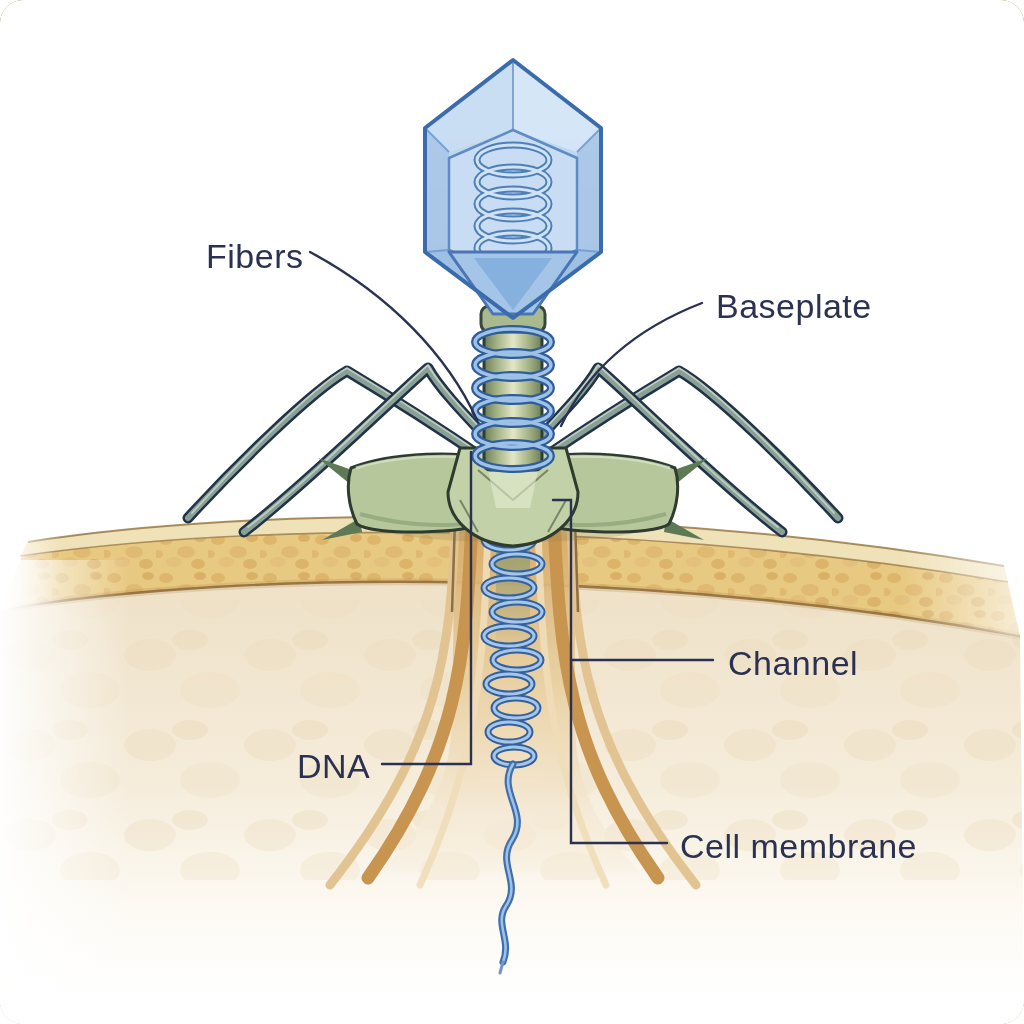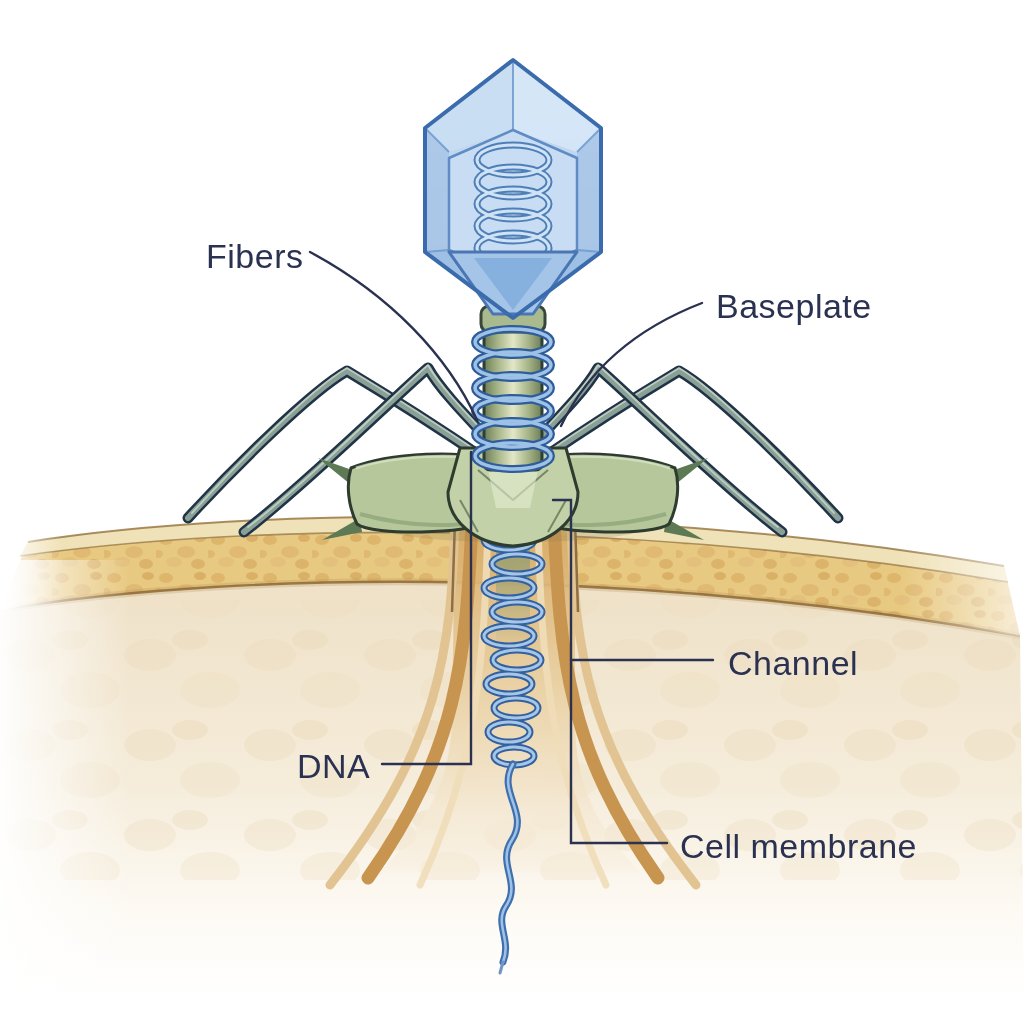--- a/index.html
+++ b/index.html
@@ -1,16 +1,16 @@
 <!DOCTYPE html>
 <html><head>
 <meta charset="utf-8">
 <style>
   html, body { margin: 0; padding: 0; background: #ffffff; }
-  .stage { position: relative; width: 1024px; height: 1024px; background: #4d7c0f; overflow: hidden; }
+  .stage { position: relative; width: 1024px; height: 1024px; background: #4d7c0f; overflow: hidden; border-radius: 23px; }
   svg { display: block; }
   .lbl {
     font-family: "Liberation Sans", sans-serif;
     font-size: 34px;
     font-weight: 400;
     letter-spacing: 0.5px;
     fill: #2b3150;
   }
   .leader {
     stroke: #2b3150;

